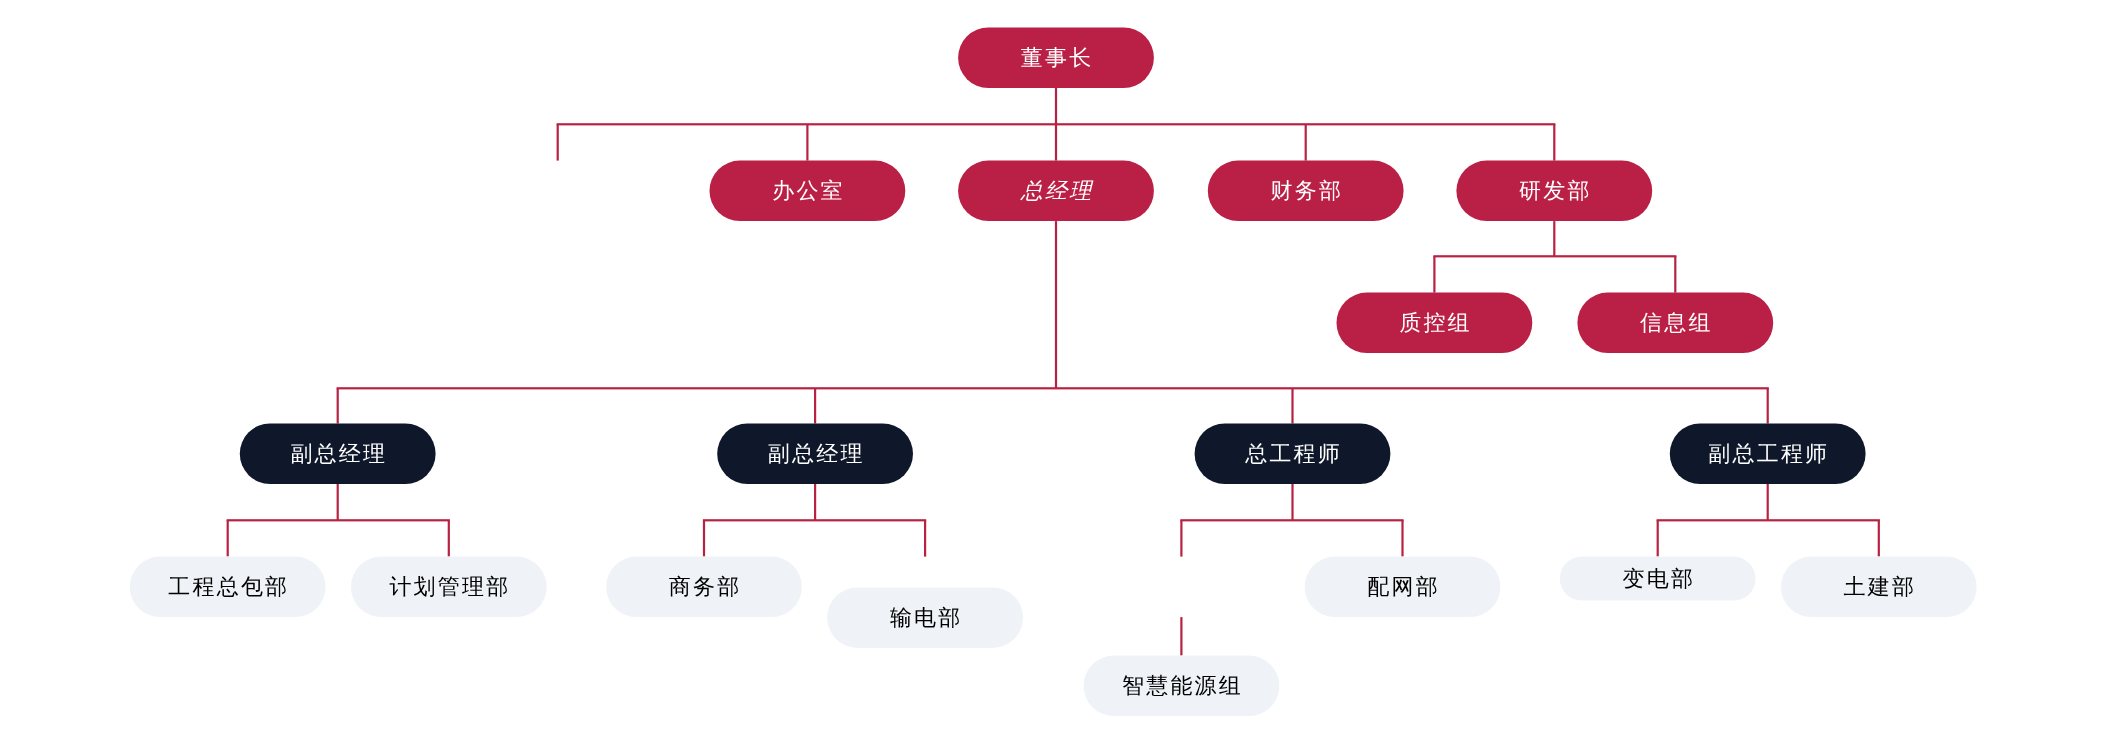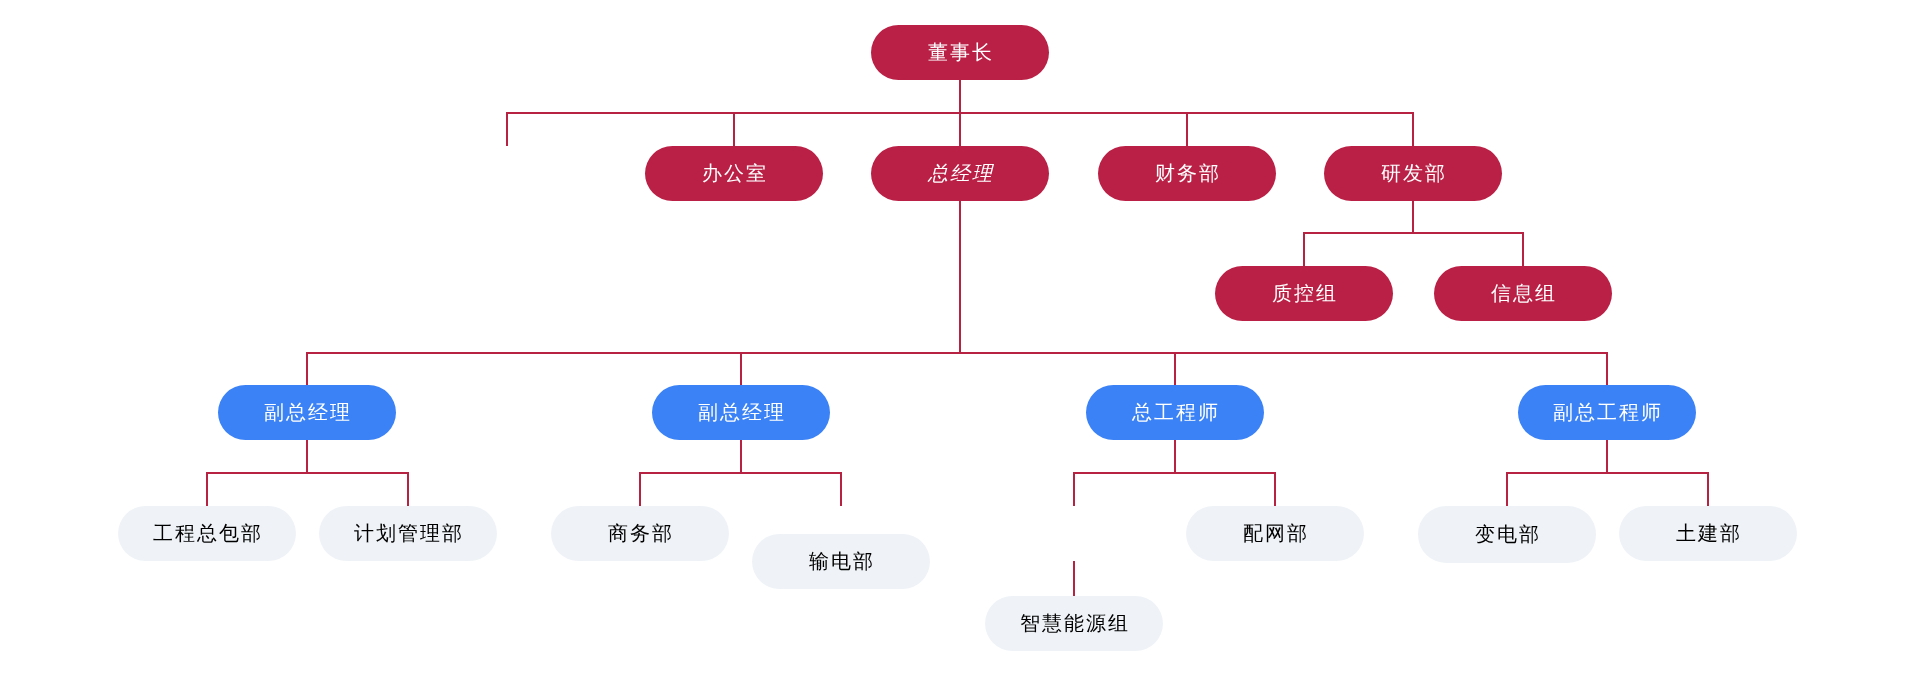--- a/index.html
+++ b/index.html
@@ -18,21 +18,21 @@
     align-items:center;
     justify-content:center;
     border-radius:28px;
     font-size:20px;
     letter-spacing:2px;
     text-indent:2px;
     box-sizing:border-box;
     white-space:nowrap;
   }
   .node.primary{background:#BA2045;color:#ffffff;}
-  .node.secondary{background:#3b82f6;color:#ffffff;}
+  .node.secondary{background:#0f172a;color:#ffffff;}
   .node.tertiary{background:#EFF3F7;color:#000000;}
   .line{position:absolute;background:#B82242;}
 </style>
 </head>
 <body>
 
 <div class="canvas">
   <div class="layer" id="layer-lines">
       <div class="line" style="left: 959.25px; top: 80px; width: 1.5px; height: 33px;"></div>
       <div class="line" style="left: 506.25px; top: 112.25px; width: 907.5px; height: 1.5px;"></div>
@@ -79,17 +79,17 @@
       <div class="node primary" style="left: 1434px; top: 266px; width: 178px; height: 55px;">信息组</div>
       <div class="node secondary" style="left: 218px; top: 385px; width: 178px; height: 55px;">副总经理</div>
       <div class="node secondary" style="left: 652px; top: 385px; width: 178px; height: 55px;">副总经理</div>
       <div class="node secondary" style="left: 1086px; top: 385px; width: 178px; height: 55px;">总工程师</div>
       <div class="node secondary" style="left: 1518px; top: 385px; width: 178px; height: 55px;">副总工程师</div>
       <div class="node tertiary" style="left: 118px; top: 506px; width: 178px; height: 55px;">工程总包部</div>
       <div class="node tertiary" style="left: 319px; top: 506px; width: 178px; height: 55px;">计划管理部</div>
       <div class="node tertiary" style="left: 551px; top: 506px; width: 178px; height: 55px;">商务部</div>
       <div class="node tertiary" style="left: 752px; top: 506px; width: 178px; height: 55px; margin-top: 28px;">输电部</div>
       <div class="node tertiary" style="left: 1186px; top: 506px; width: 178px; height: 55px;">配网部</div>
-      <div class="node tertiary" style="left: 1418px; top: 506px; width: 178px; height: 57px; font-family: Liberation Serif, serif;">变电部</div>
+      <div class="node tertiary" style="left: 1418px; top: 506px; width: 178px; height: 40px; font-family: Liberation Serif, serif;">变电部</div>
       <div class="node tertiary" style="left: 1619px; top: 506px; width: 178px; height: 55px;">土建部</div>
       <div class="node tertiary" style="left: 985px; top: 596px; width: 178px; height: 55px;">智慧能源组</div>
     </div>
 </div>
 
 </body></html>

